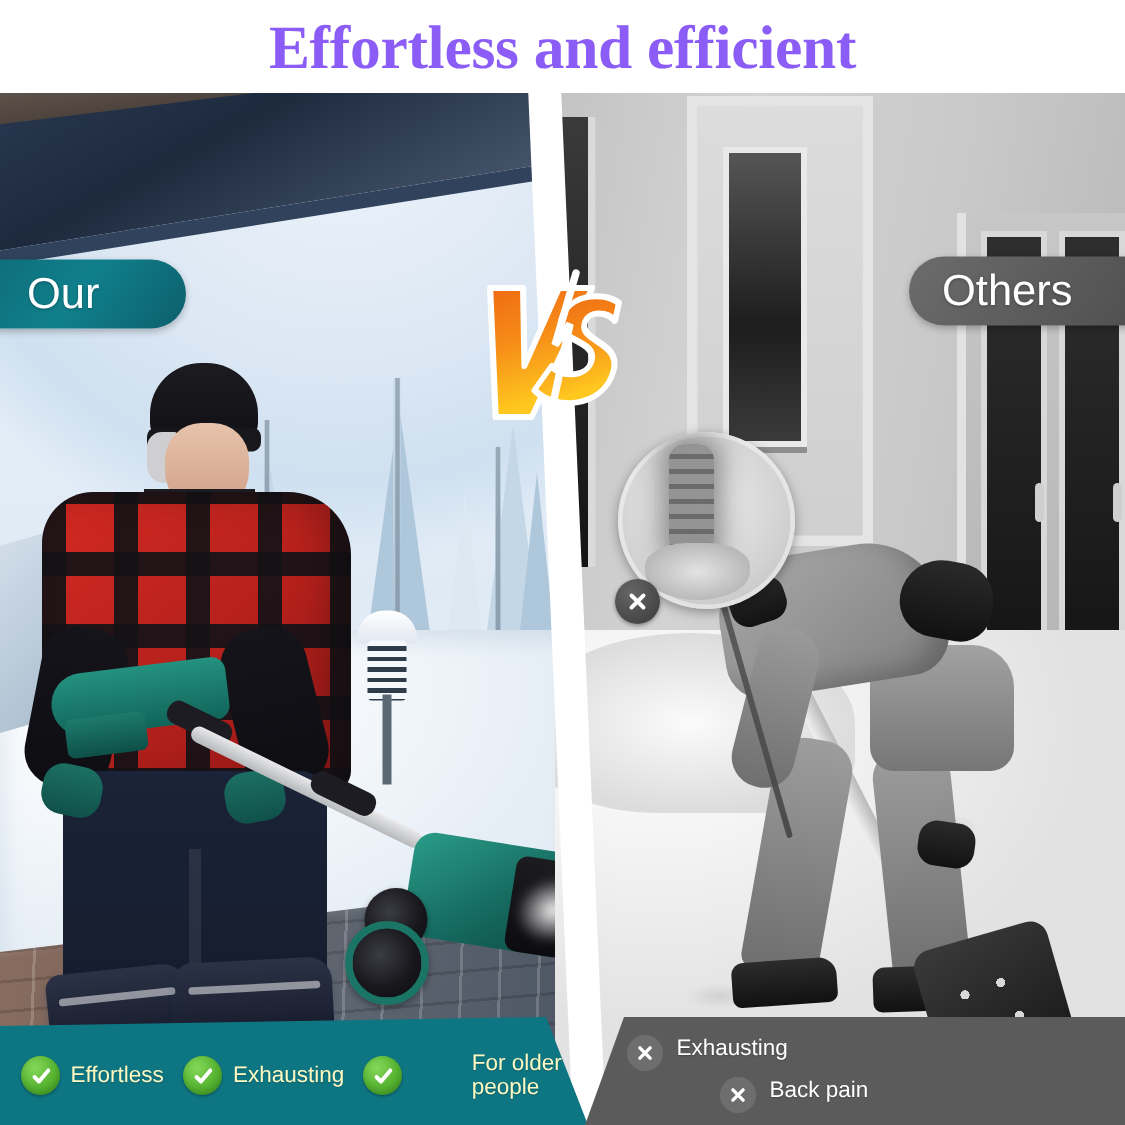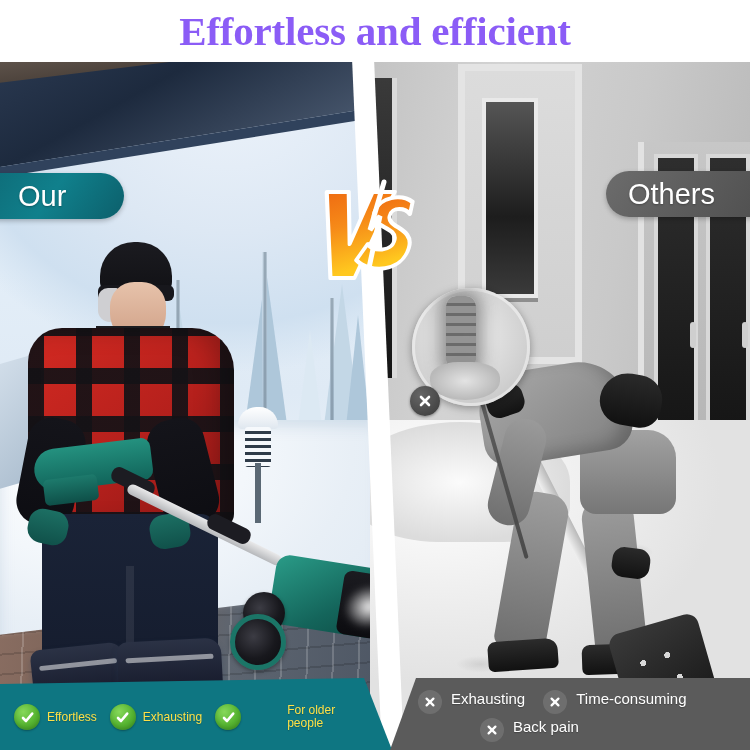--- a/index.html
+++ b/index.html
@@ -436,21 +436,21 @@
     position:absolute;left:0;bottom:0;width:392px;height:72px;z-index:38;
     background:#0e7682;
     clip-path:polygon(0 6px, 364px 0, 392px 72px, 0 72px);
   }
   .footer-left .items{
     position:absolute;left:14px;right:8px;bottom:0;top:6px;
     display:flex;align-items:center;gap:13px;
   }
   .feat{display:flex;align-items:center;gap:7px;}
   .feat .lbl{
-    color:#fde047;font-size:12px;line-height:1.08;
+    color:#fef9c3;font-size:15px;line-height:1.08;
     text-shadow:0 1px 1px rgba(0,0,0,.2);
   }
   .feat .lbl.two{max-width:74px;white-space:normal;margin-left:39px;}
   .chk{
     width:26px;height:26px;border-radius:50%;flex:0 0 26px;
     background:radial-gradient(circle at 36% 30%, #86d85a 0%, #56b431 55%, #3e9421 100%);
     box-shadow:0 1px 2px rgba(0,0,0,.3), inset 0 -2px 4px rgba(0,0,0,.15);
     display:flex;align-items:center;justify-content:center;
   }
   .chk svg{display:block;}
@@ -656,28 +656,20 @@
       <div class="rows">
         <div class="rrow r1">
           <div class="neg">
             <span class="xc">
               <svg width="12" height="12" viewBox="0 0 12 12" aria-hidden="true">
                 <path d="M2.6 2.6 L9.4 9.4 M9.4 2.6 L2.6 9.4" stroke="#ffffff" stroke-width="2.3" stroke-linecap="round"></path>
               </svg>
             </span>
             <span class="lbl">Exhausting</span>
           </div>
-          <div class="neg">
-            <span class="xc">
-              <svg width="12" height="12" viewBox="0 0 12 12" aria-hidden="true">
-                <path d="M2.6 2.6 L9.4 9.4 M9.4 2.6 L2.6 9.4" stroke="#ffffff" stroke-width="2.3" stroke-linecap="round"></path>
-              </svg>
-            </span>
-            <span class="lbl">Time-consuming</span>
-          </div>
         </div>
         <div class="rrow r2">
           <div class="neg">
             <span class="xc">
               <svg width="12" height="12" viewBox="0 0 12 12" aria-hidden="true">
                 <path d="M2.6 2.6 L9.4 9.4 M9.4 2.6 L2.6 9.4" stroke="#ffffff" stroke-width="2.3" stroke-linecap="round"></path>
               </svg>
             </span>
             <span class="lbl">Back pain</span>
           </div>

